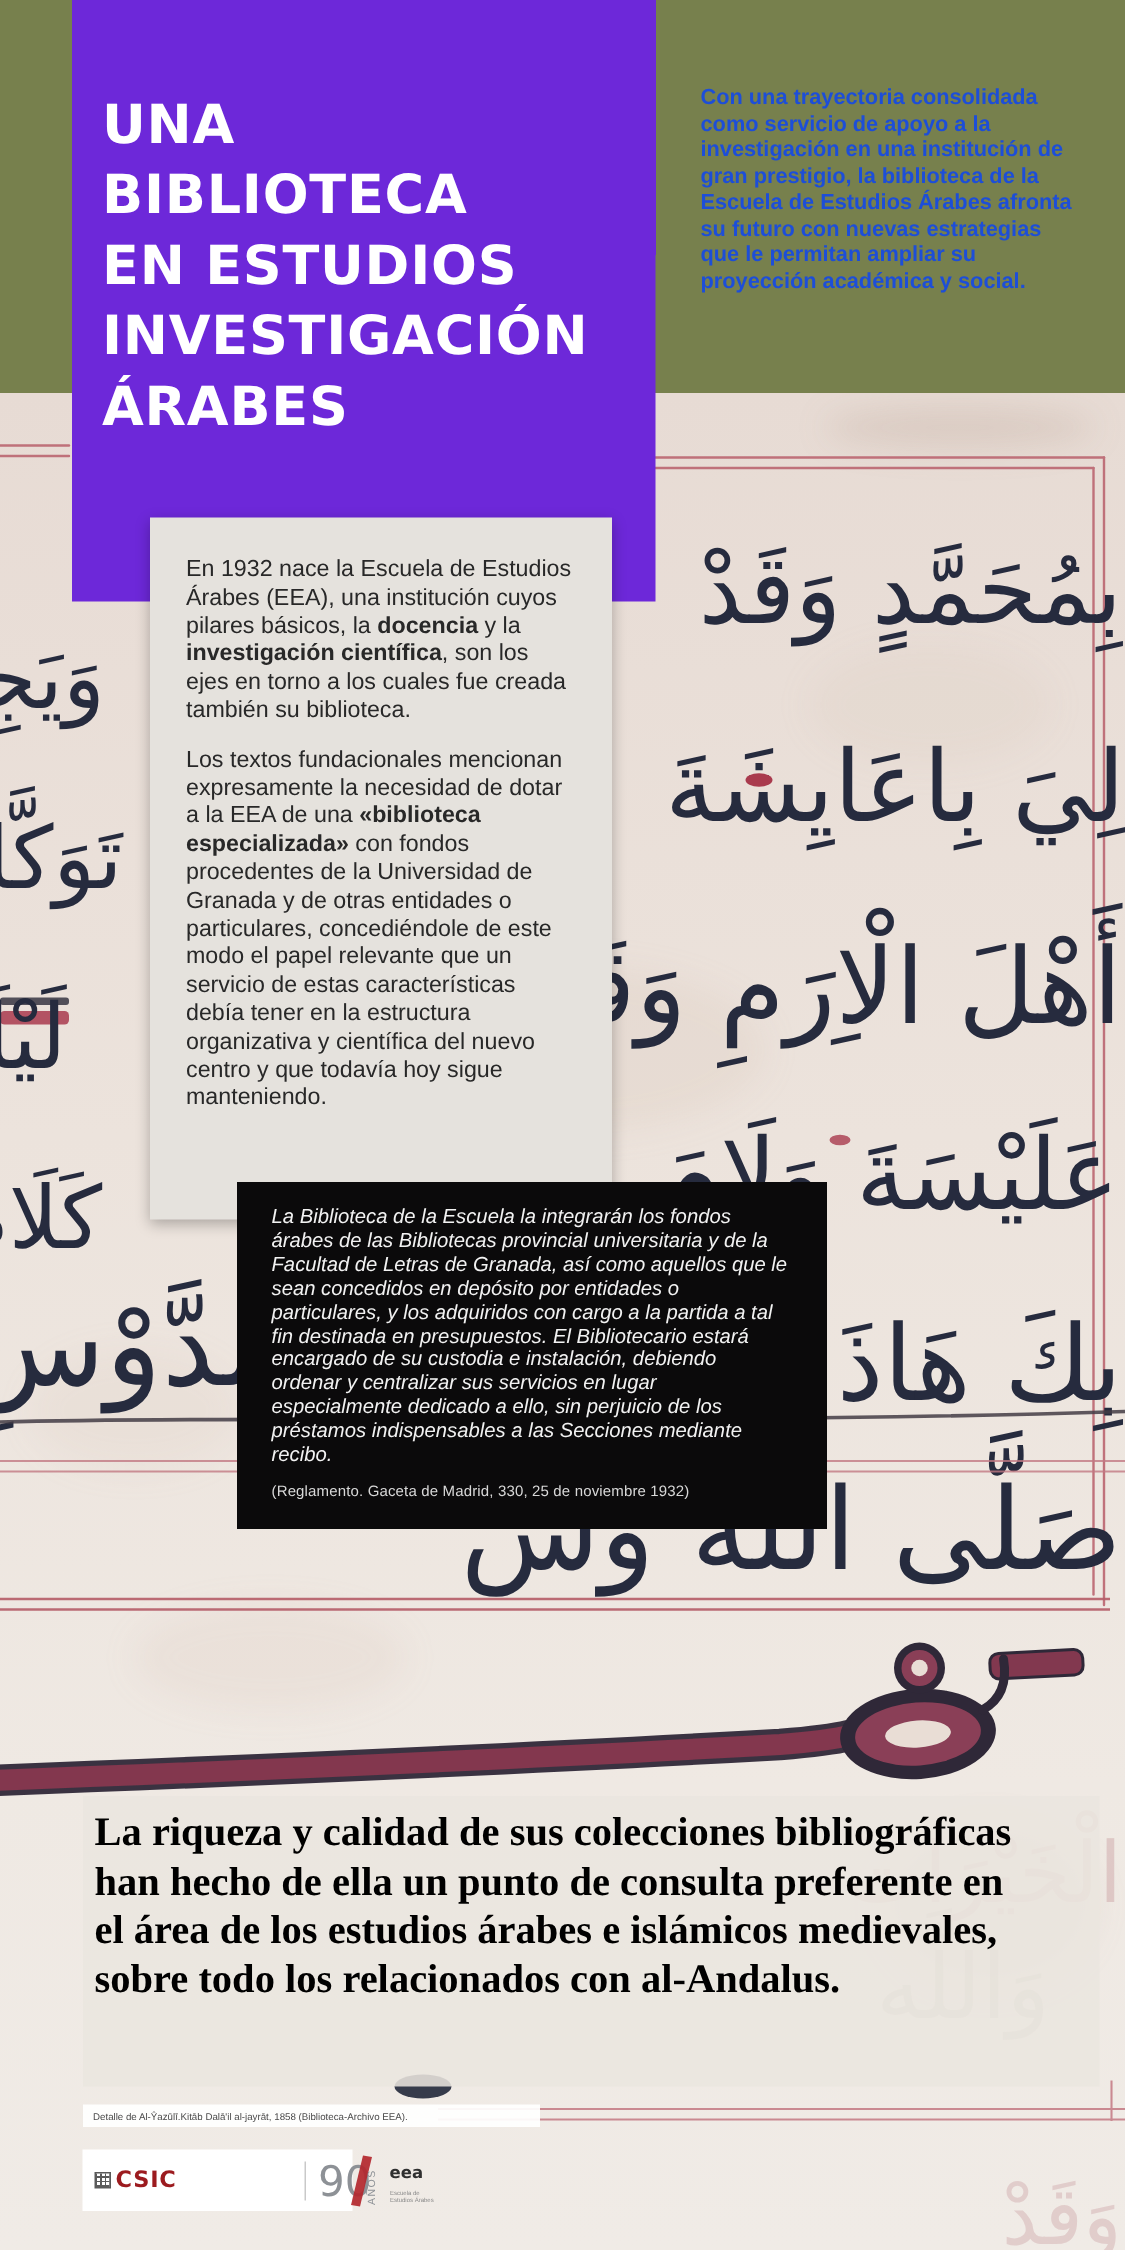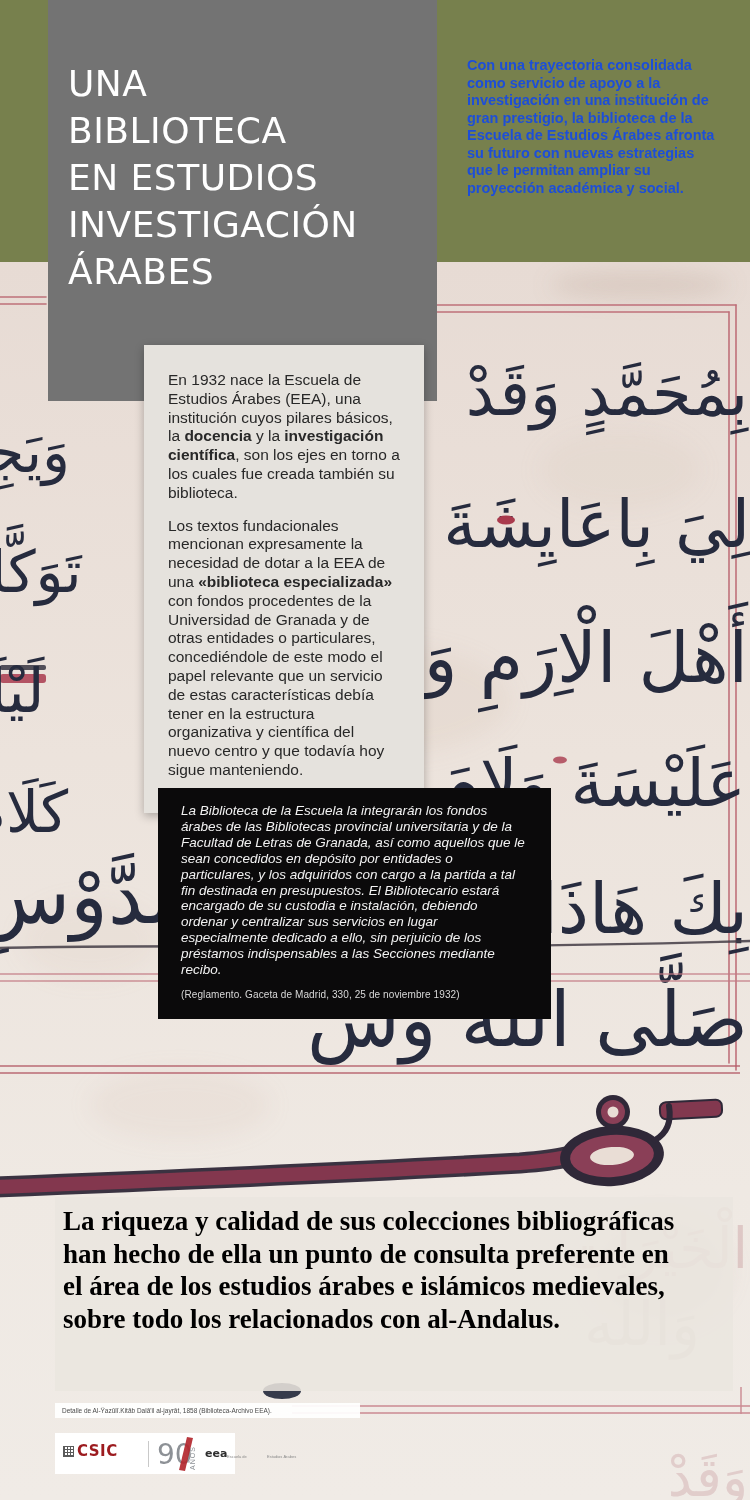--- a/index.html
+++ b/index.html
@@ -8,37 +8,36 @@
     background:#ece3dc;font-family:"Liberation Sans",sans-serif;
     margin:0 auto;
   }
   
   .green-band{position:absolute;left:0;top:0;width:750px;height:262px;background:#77804d;}
   
   .manuscript{position:absolute;left:0;top:262px;width:750px;height:1238px;display:block;}
   
   .title-box{
     position:absolute;left:48px;top:0;width:389px;height:401px;
-    background:#737373;color:#ffffff;box-sizing:border-box;
+    background:#6d28d9;color:#ffffff;box-sizing:border-box;
     padding:60px 18px 0 20px;
-    font-family:"DejaVu Sans",sans-serif;font-weight:400;
+    font-family:"DejaVu Sans",sans-serif;font-weight:700;
     font-size:36px;line-height:47px;letter-spacing:.5px;
   }
   
   .intro{
     position:absolute;left:467px;top:57px;width:252px;
     color:#1d4ed8;font-weight:700;font-size:14.5px;line-height:17.5px;
   }
   
   .gray-box{
-    position:absolute;left:100px;top:345px;width:280px;height:468px;
+    position:absolute;left:100px;top:345px;width:308px;height:468px;
     background:#e5e2dd;box-sizing:border-box;padding:26px 24px 0 24px;
     color:#282828;font-size:15.5px;line-height:18.8px;
     box-shadow:0 3px 9px rgba(0,0,0,.28);
-    margin-left:44px;
   }
   .gray-box p{margin:0;}
   .gray-box p + p{margin-top:14px;}
   .gray-box b{font-weight:700;}
   
   .quote-box{
     position:absolute;left:158px;top:788px;width:393px;height:231px;
     background:#0b0a0b;color:#f2f2f2;box-sizing:border-box;
     padding:15px 24px 0 23px;
     font-size:13.5px;line-height:15.9px;font-style:italic;
@@ -64,39 +63,39 @@
   .caption span{
     display:inline-block;font-size:9px;color:#4a4a4a;
     transform:scale(.72);transform-origin:left center;
   }
   
   .footer{
     position:absolute;left:55px;top:1433px;width:180px;height:41px;
     background:#ffffff;display:flex;align-items:center;
     box-sizing:border-box;padding:0 8px;gap:7px;
   }
-  .csic-block{display:flex;flex-direction:column;justify-content:center;}
+  .csic-block{display:flex;flex-direction:row;justify-content:center;}
   .csic-row{display:flex;align-items:center;gap:3px;}
   .csic-grid{
     width:11px;height:11px;
     background:
       repeating-linear-gradient(0deg,#5a5a5a 0 1px,transparent 1px 3px),
       repeating-linear-gradient(90deg,#5a5a5a 0 1px,transparent 1px 3px);
     border:1px solid #5a5a5a;box-sizing:border-box;flex:0 0 auto;
   }
   .csic-name{
     font-family:"DejaVu Sans",sans-serif;font-weight:700;
     font-size:15px;line-height:15px;color:#9c1b1f;letter-spacing:.5px;
   }
   .csic-subtext{
     width:78px;height:5px;overflow:hidden;white-space:nowrap;
   }
   .footer-divider{width:1px;height:26px;background:#c9c9c9;flex:0 0 auto;}
   .ninety{flex:0 0 auto;display:block;}
-  .eea-block{display:flex;flex-direction:row;justify-content:space-between;line-height:1;}
+  .eea-block{display:flex;flex-direction:column;justify-content:space-between;line-height:1;}
   .eea-name{
     font-family:"DejaVu Sans",sans-serif;font-weight:700;
     font-size:11px;line-height:11px;color:#2f2f2f;
   }
   .eea-sub{height:5px;overflow:visible;white-space:nowrap;}
   .eea-sub span{
     display:inline-block;font-size:8px;color:#8a8a8a;
     transform:scale(.5);transform-origin:left top;
   }
 </style>

